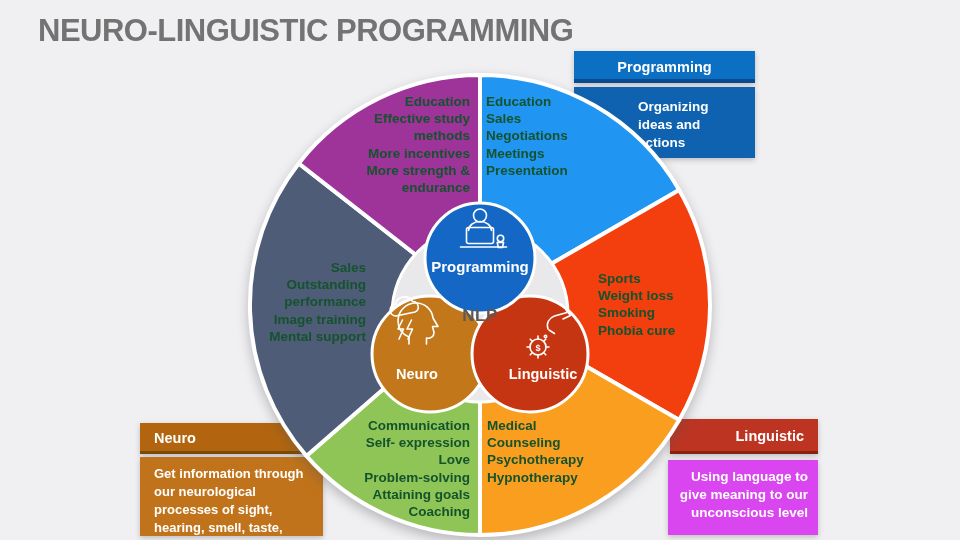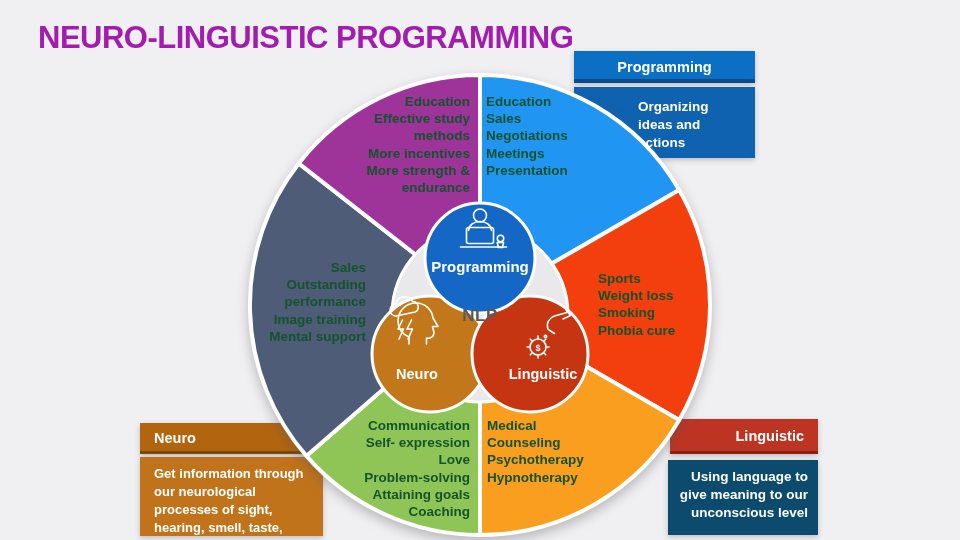--- a/index.html
+++ b/index.html
@@ -3,43 +3,42 @@
 <meta charset="utf-8">
 <style>
   * { margin:0; padding:0; box-sizing:border-box; }
   html,body { width:960px; height:540px; overflow:hidden; }
   body { background:#f0f0f2; font-family:"Liberation Sans", sans-serif; position:relative; }
 
   .slide { position:absolute; inset:0; }
 
   .title {
     position:absolute; left:38px; top:13px; z-index:5;
-    font-size:31px; font-weight:bold; color:#a21caf; letter-spacing:-0.5px;
+    font-size:31px; font-weight:bold; color:#737373; letter-spacing:-0.5px;
     white-space:nowrap;
-    margin-top:7px;
   }
 
   
   .co { position:absolute; z-index:1; color:#fff; box-shadow:0 2px 5px rgba(60,60,70,.28); }
   .co-header { font-weight:bold; font-size:14.5px; }
   .co-body   { font-size:13.5px; font-weight:bold; line-height:18px; }
 
   .co-prog-h { left:574px; top:51px;  width:181px; height:32px; line-height:32px;
                text-align:center; background:#0b6fc4; border-bottom:4px solid #0a4a8e; }
   .co-prog-b { left:574px; top:87px;  width:181px; height:71px; background:#0e62b0;
                padding:11px 14px 0 64px; }
 
   .co-neuro-h { left:140px; top:423px; width:182px; height:31px; line-height:31px;
                 padding-left:14px; background:#b2650e; border-bottom:3px solid #7a4a06; }
   .co-neuro-b { left:140px; top:457px; width:183px; height:79px; background:#c0731a;
                 padding:8px 10px 0 14px; font-size:13px; }
 
   .co-ling-h { left:670px; top:419px; width:148px; height:35px; line-height:35px;
                text-align:right; padding-right:14px; background:#bd3522; border-bottom:3px solid #8a2012; }
-  .co-ling-b { left:668px; top:460px; width:150px; height:75px; background:#0c4a6e;
+  .co-ling-b { left:668px; top:460px; width:150px; height:75px; background:#d946ef;
                padding:8px 10px 12px 8px; text-align:right; }
 
   
   .pie { position:absolute; left:0; top:0; z-index:2; }
 
   
   .wtext { position:absolute; z-index:3; color:#14532d; font-size:13.5px; line-height:17.2px; }
   .wtitle { font-weight:bold; }
   .witems { font-weight:bold; white-space:pre-line; }
   .ralign { text-align:right; }

